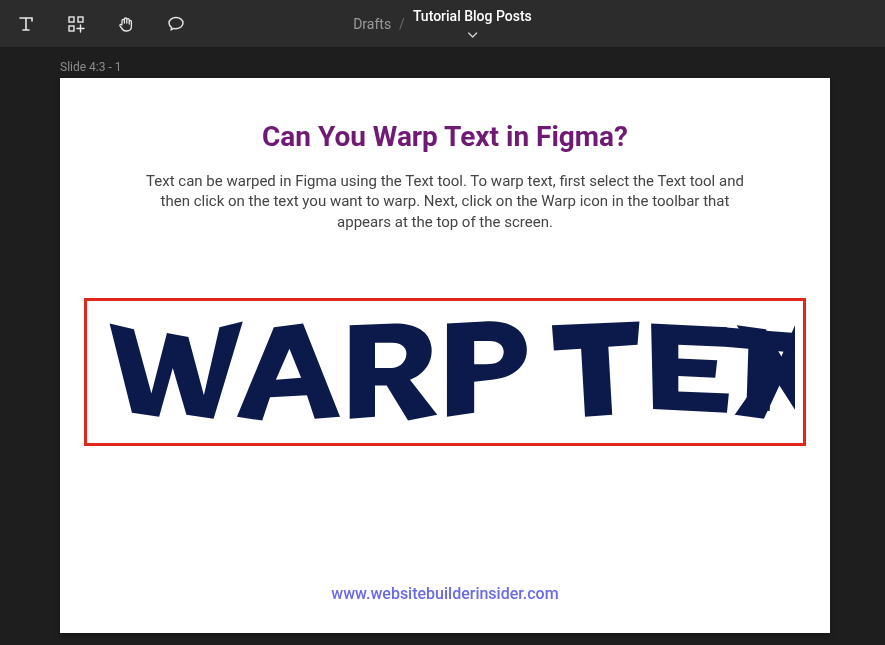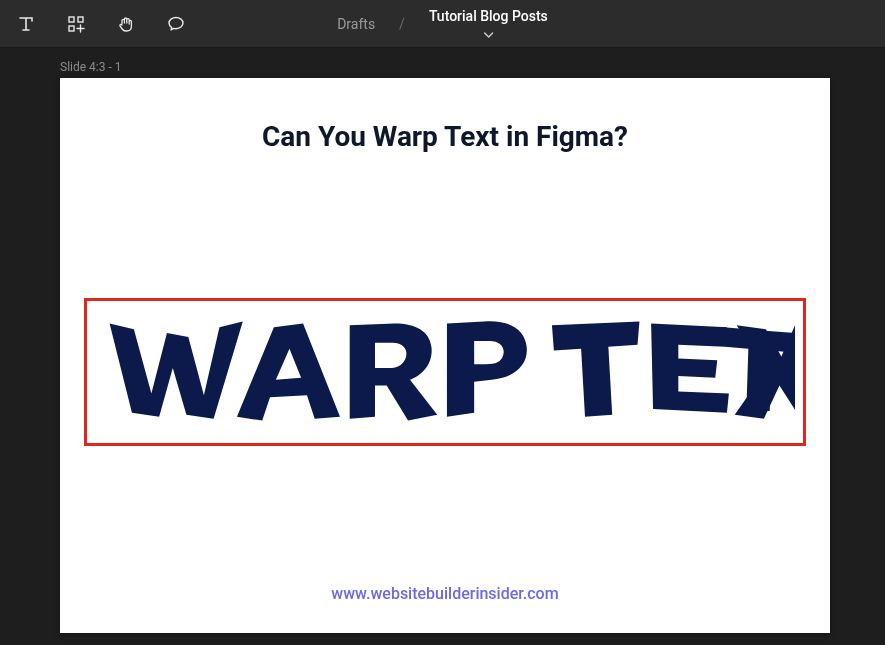--- a/index.html
+++ b/index.html
@@ -36,21 +36,21 @@
   }
   .tool-btn svg { display: block; }
 
   .breadcrumb {
     position: absolute;
     left: 50%;
     top: 50%;
     transform: translate(-50%, -50%);
     display: flex;
     align-items: center;
-    gap: 24px;
+    gap: 8px;
     font-size: 14px;
   }
   .crumb-drafts { color: #9a9a9a; }
   .crumb-sep   { color: #6a6a6a; }
   .crumb-file  { color: #ffffff; font-weight: 500; display: flex; align-items: center; gap: 6px; flex-direction: column; }
 
   .canvas-area {
     position: absolute;
     left: 0; right: 0; top: 48px; bottom: 0;
     background: #1e1e1e;
@@ -72,21 +72,21 @@
     height: 555px;
     background: #ffffff;
     box-shadow: 0 2px 6px rgba(0,0,0,.4);
     color: #333;
   }
 
   .slide-title {
     text-align: center;
     font-size: 28px;
     font-weight: 700;
-    color: #0f172a;
+    color: #701a75;
     margin-top: 42px;
     padding: 0 30px;
   }
   .slide-body {
     text-align: center;
     font-size: 15px;
     line-height: 1.35;
     color: #444;
     max-width: 640px;
     margin: 18px auto 0;
@@ -163,20 +163,21 @@
       </svg>
     </span>
   </div>
 </div>
 
 <div class="canvas-area">
   <div class="frame-label">Slide 4:3 - 1</div>
 
   <div class="slide">
     <h1 class="slide-title">Can You Warp Text in Figma?</h1>
+    <p class="slide-body">Text can be warped in Figma using the Text tool. To warp text, first select the Text tool and then click on the text you want to warp. Next, click on the Warp icon in the toolbar that appears at the top of the screen.</p>
 
     <div class="warp-box">
       <svg viewBox="0 0 720 140" width="700" height="140" preserveAspectRatio="xMidYMid meet">
         <g fill="#0b1a4a">
 
           <polygon points="15,20 40,26 58,92 74,30 96,34 112,94 128,24 152,18 122,118 94,114 80,66 66,116 38,112"></polygon>
 
           <polygon points="184,24 214,20 252,116 226,118 218,94 180,96 172,120 146,116"></polygon>
           <polygon points="186,78 212,76 200,46" fill="#ffffff"></polygon>
 

